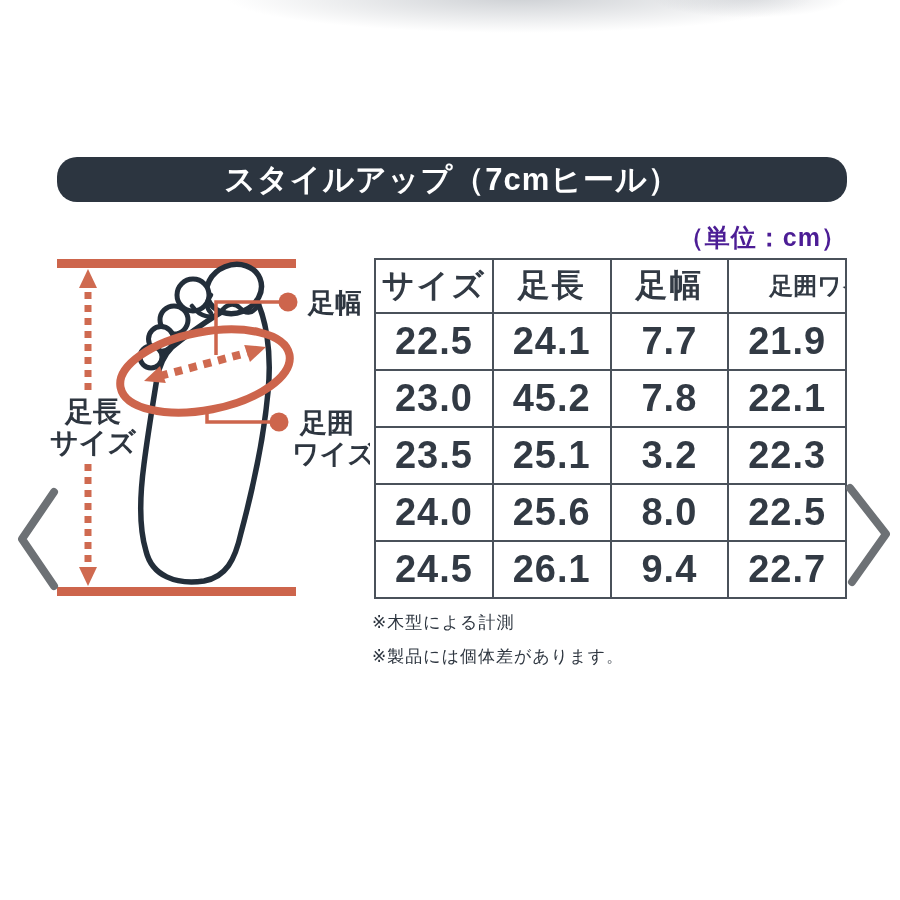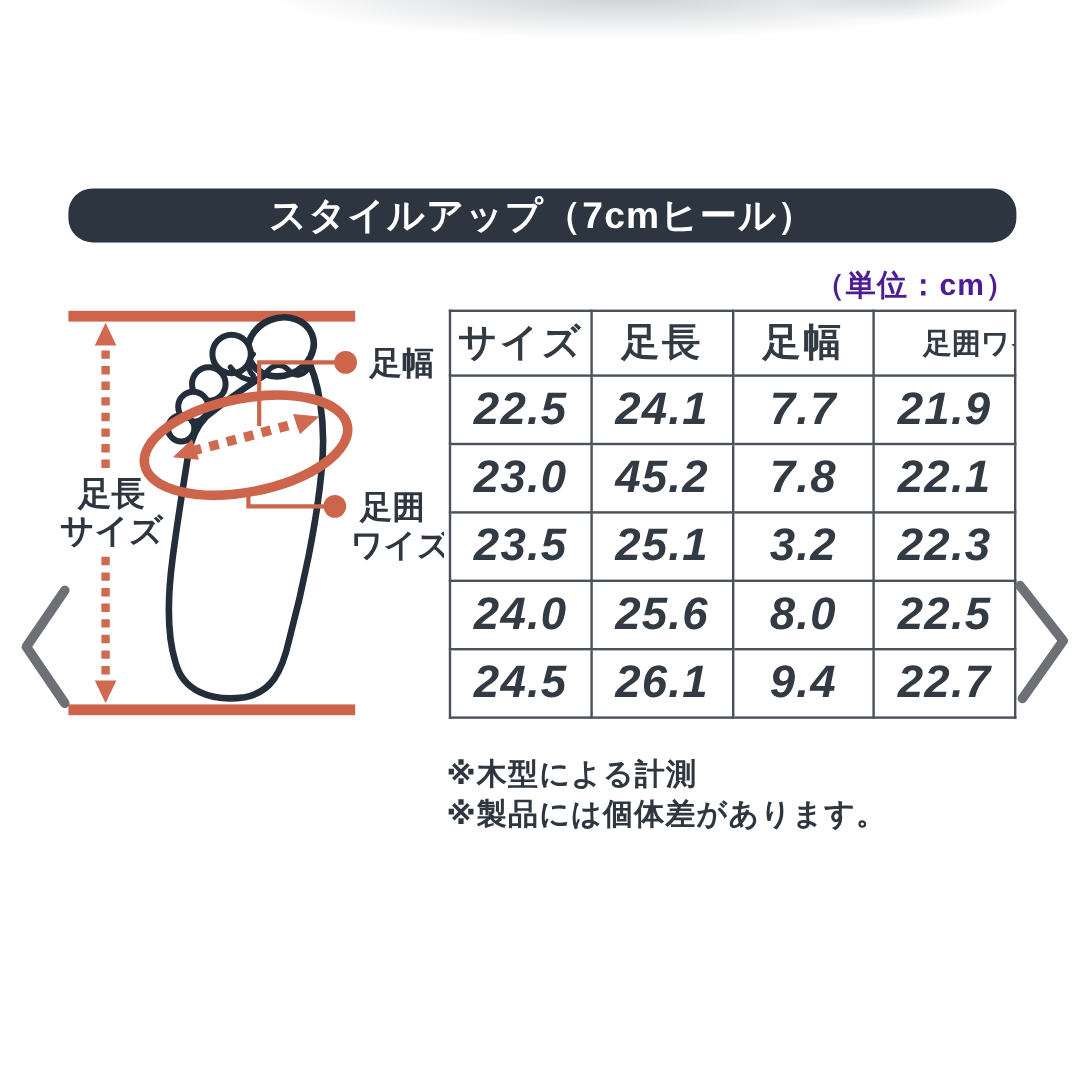--- a/index.html
+++ b/index.html
@@ -27,24 +27,24 @@
   table.size-table{
     position:absolute;left:374px;top:258px;width:473px;border-collapse:collapse;table-layout:fixed;
     background:#fff;
   }
   .size-table th,.size-table td{
     border:2px solid #4a515a;text-align:center;vertical-align:middle;background:#fff;color:#323a44;
     padding:0;overflow:hidden;white-space:nowrap;
   }
   .size-table th{height:52px;font-size:32px;font-weight:700;letter-spacing:2px;}
   .size-table th.narrow{font-size:24px;letter-spacing:0;padding-left:40px;}
-  .size-table td{height:55px;font-size:38px;font-weight:600;letter-spacing:1px;font-style:italic;}
+  .size-table td{height:55px;font-size:38px;font-weight:600;letter-spacing:1px;}
   .notes{
-    position:absolute;left:372px;top:606px;font-size:25px;font-weight:700;
-    line-height:34px;letter-spacing:1px;color:#2e3640;margin-top:22px;
+    position:absolute;left:372px;top:606px;font-size:17px;font-weight:400;
+    line-height:34px;letter-spacing:1px;color:#2e3640;
   }
   .foot-diagram{position:absolute;left:0;top:240px;width:370px;height:380px;}
   .chevron{position:absolute;cursor:pointer;}
   .chevron-left{left:14px;top:486px;}
   .chevron-right{left:842px;top:482px;}
 </style>
 </head>
 <body>
 
 <div class="canvas">

